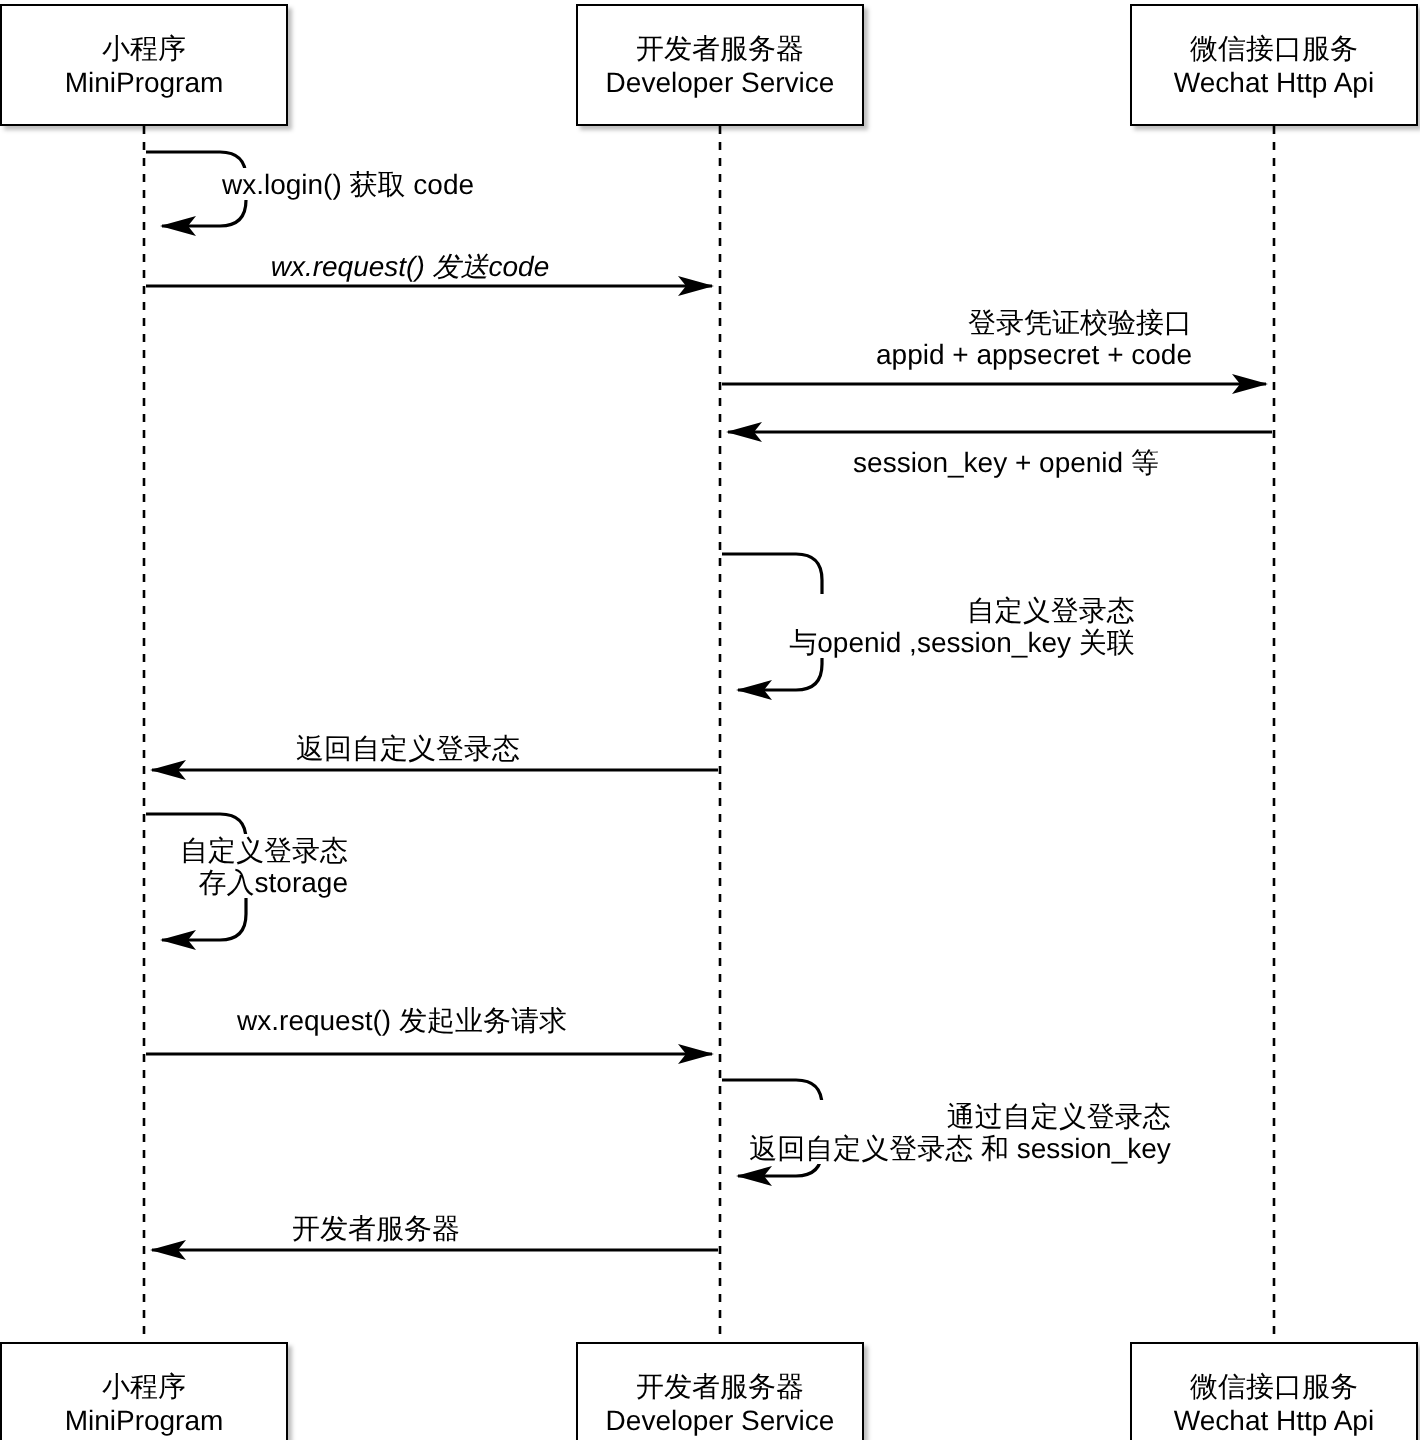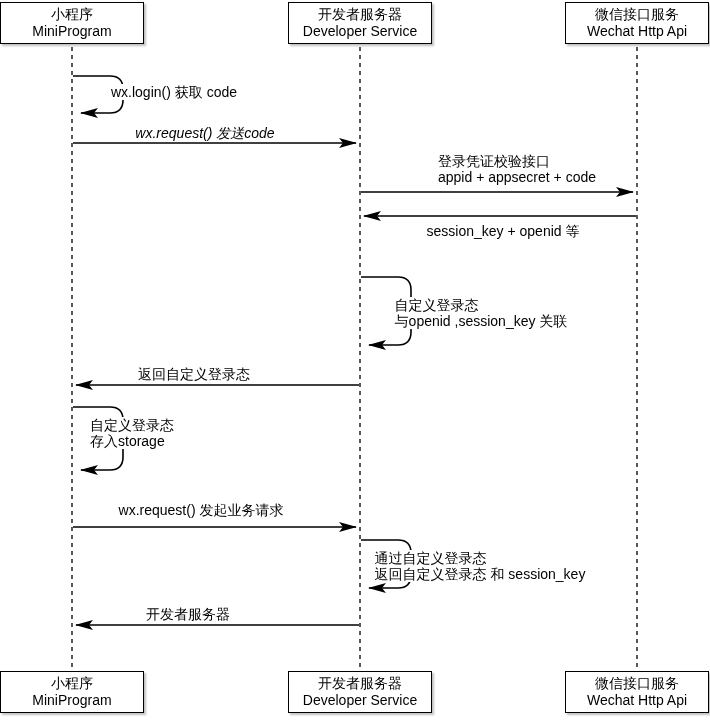--- a/index.html
+++ b/index.html
@@ -1,25 +1,25 @@
 <!DOCTYPE html>
 <html><head>
 <meta charset="utf-8">
 <style>
   html,body{margin:0;padding:0;background:#ffffff;}
   #diagram{position:relative;width:710px;height:720px;background:#ffffff;
            font-family:"Liberation Sans",sans-serif;color:#000;overflow:hidden;}
   #diagram-svg{position:absolute;left:0;top:0;}
-  .pbox{position:absolute;box-sizing:border-box;width:144px;height:42px;background:#ffffff;
+  .pbox{position:absolute;box-sizing:border-box;width:144px;height:61px;background:#ffffff;
         border:1.5px solid #000;display:flex;flex-direction:column;align-items:center;
         justify-content:center;font-size:14px;line-height:17px;text-align:center;
         box-shadow:2px 2px 2px rgba(0,0,0,0.25);}
   .pbox div{white-space:nowrap;}
   .msg-label{position:absolute;transform:translateX(-50%);background:#ffffff;
-             font-size:14px;line-height:16px;text-align:left;white-space:nowrap;padding:0 2px;}
+             font-size:14px;line-height:16px;text-align:right;white-space:nowrap;padding:0 2px;}
 </style>
 </head>
 <body>
 
 <div id="diagram">
   <svg id="diagram-svg" width="710" height="720">
     <defs>
       <marker id="arrowhead" markerUnits="userSpaceOnUse" markerWidth="22" markerHeight="12" refX="18" refY="6" orient="auto">
         <path d="M1,1 L19,6 L1,11 L5,6 Z" fill="#000000"></path>
       </marker>
@@ -75,21 +75,21 @@
         <div>登录凭证校验接口</div>
         <div>appid + appsecret + code</div>
       </div>
       <div class="msg-label" style="left: 503px; top: 223px;">
         <div>session_key + openid 等</div>
       </div>
       <div class="msg-label" style="left: 481px; top: 297px;">
         <div>自定义登录态</div>
         <div>与openid ,session_key 关联</div>
       </div>
-      <div class="msg-label" style="left: 194px; top: 366px;">
+      <div class="msg-label" style="left: 204px; top: 366px;">
         <div>返回自定义登录态</div>
       </div>
       <div class="msg-label" style="left: 132px; top: 417px;">
         <div>自定义登录态</div>
         <div>存入storage</div>
       </div>
       <div class="msg-label" style="left: 201px; top: 490px; margin-top: 12px;">
         <div>wx.request() 发起业务请求</div>
       </div>
       <div class="msg-label" style="left: 480px; top: 550px;">

